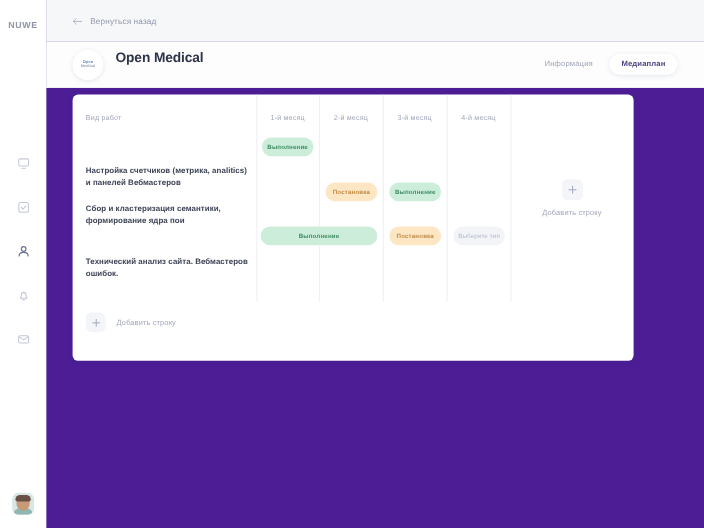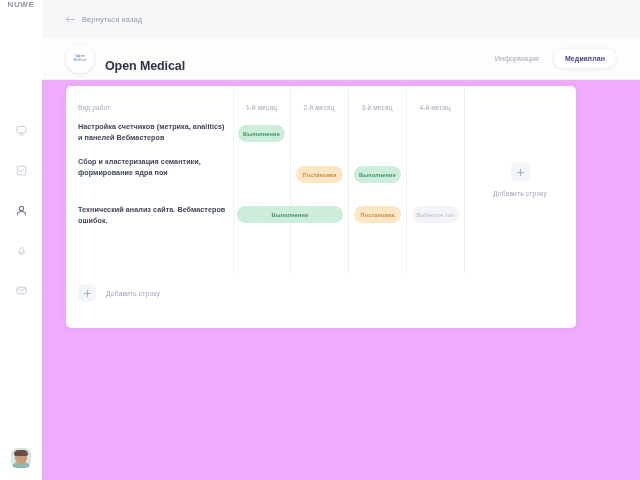--- a/index.html
+++ b/index.html
@@ -32,20 +32,21 @@
     background: #ffffff;
     display: flex;
     flex-direction: column;
     align-items: center;
     flex: 0 0 42px;
     position: relative;
     z-index: 3;
   }
 
   .brand {
+    margin-top: 18px;
     font-size: 8px;
     letter-spacing: 0.6px;
     font-weight: 700;
     color: #8e93a6;
   }
 
   .nav {
     margin-top: 110px;
     display: flex;
     flex-direction: column;
@@ -103,21 +104,21 @@
     width: 18px;
     height: 6px;
     border-radius: 9px 9px 0 0;
     background: #8fb8b3;
   }
 
   
   .main {
     flex: 1;
     height: 480px;
-    background: #f0abfc;
+    background: #4c1d95;
     position: relative;
   }
 
   .topbar {
     height: 38px;
     display: flex;
     align-items: center;
     padding-left: 24px;
     background: #f6f7f9;
   }
@@ -139,21 +140,21 @@
     height: 42px;
     background: #fdfdfe;
     border-bottom: 1px solid #eef0f4;
     display: flex;
     align-items: center;
     padding: 0 24px 0 24px;
   }
 
   .header-left {
     display: flex;
-    align-items: flex-end;
+    align-items: flex-start;
     gap: 11px;
   }
 
   .logo-circle {
     width: 28px;
     height: 28px;
     border-radius: 50%;
     background: #ffffff;
     box-shadow: 0 1px 4px rgba(60,72,110,0.13);
     display: flex;
@@ -245,20 +246,21 @@
 
   .row-label {
     position: absolute;
     left: 12px;
     width: 152px;
     font-size: 7.2px;
     line-height: 1.55;
     color: #3e4457;
     font-weight: 700;
     letter-spacing: 0.05px;
+    margin-top: 28px;
   }
 
   .badge {
     position: absolute;
     height: 17px;
     border-radius: 9px;
     display: flex;
     align-items: center;
     justify-content: center;
     font-size: 5.6px;

